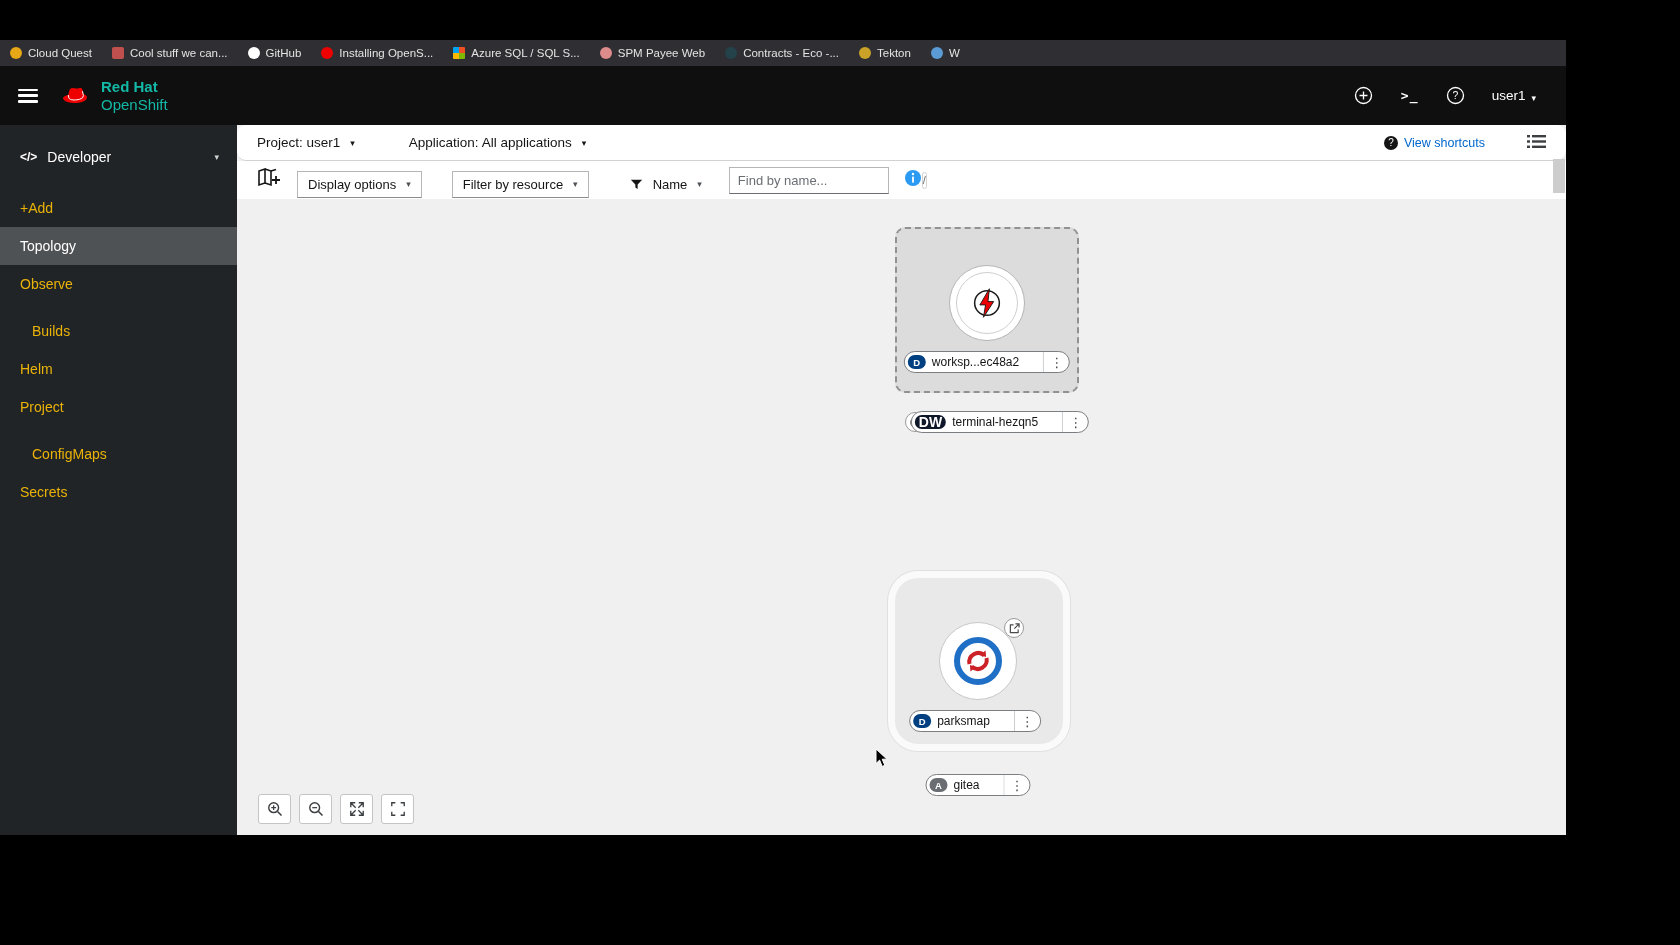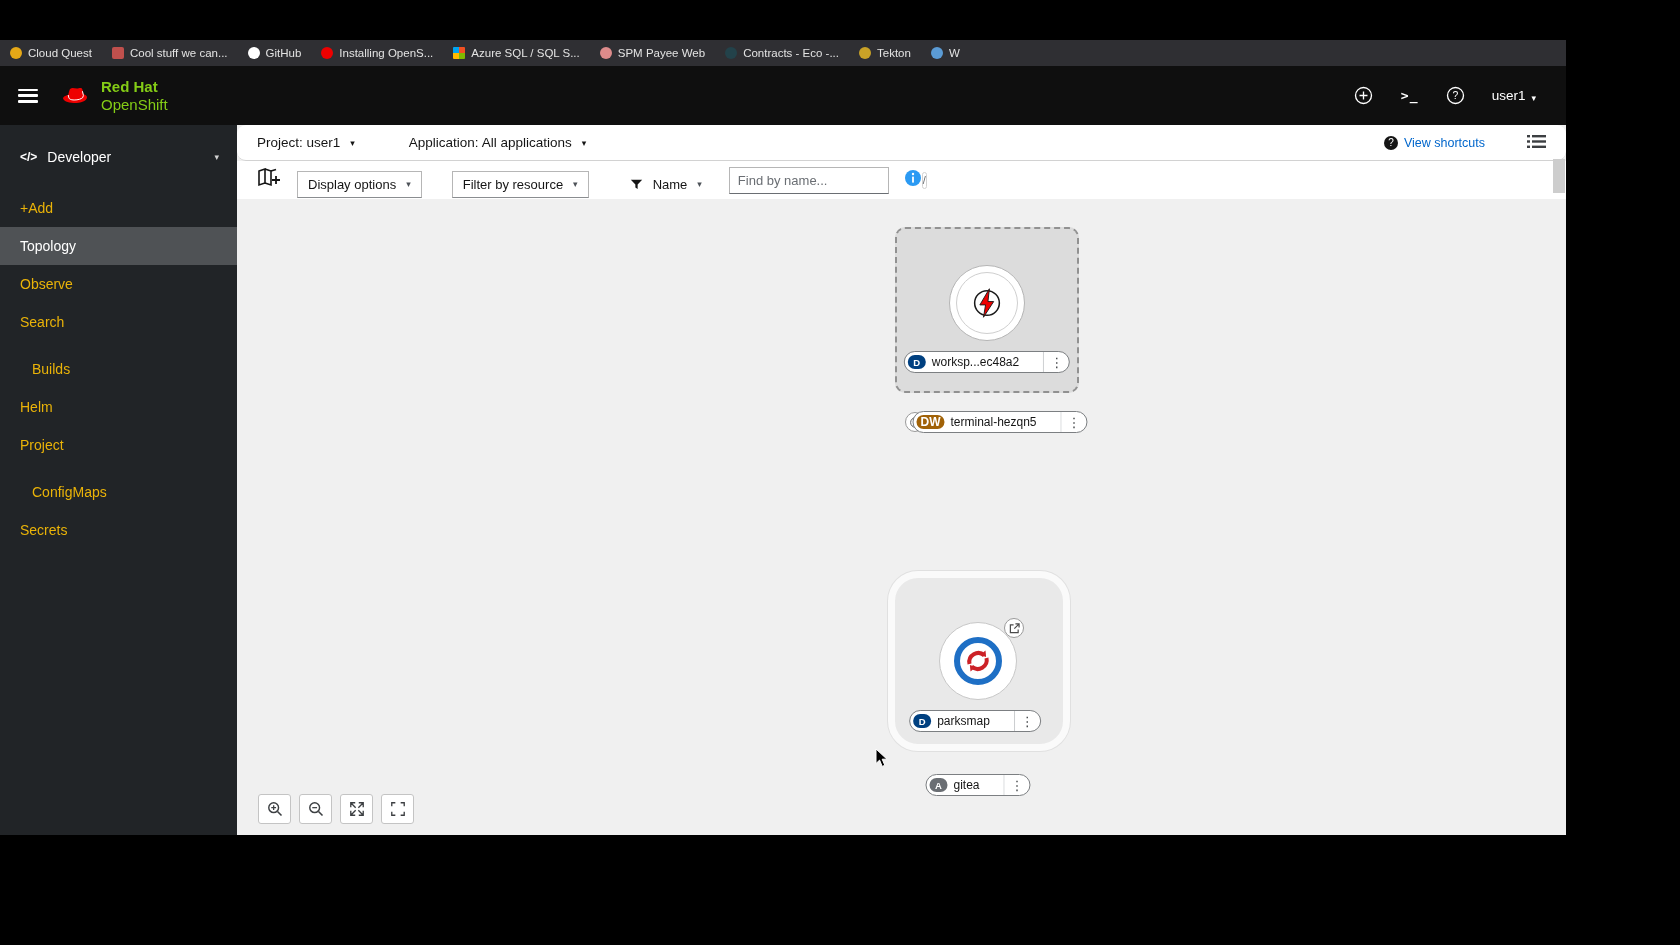--- a/index.html
+++ b/index.html
@@ -11,21 +11,21 @@
   .bm { display:flex; align-items:center; gap:6px; color:#e3e3e3; font-size:11.5px; white-space:nowrap; cursor:default; }
   .fav { width:12px; height:12px; border-radius:50%; flex:0 0 auto; }
   .fav.sq { border-radius:2px; }
   .fav.ms { background:conic-gradient(#f25022 0 90deg,#7fba00 90deg 180deg,#ffb900 180deg 270deg,#00a4ef 270deg 360deg); border-radius:1px; }
 
   
   .masthead { position:absolute; left:0; top:26px; width:100%; height:59px; background:#0f0f0f; display:flex; align-items:center; }
   .hamburger { width:20px; height:14px; margin-left:18px; display:flex; flex-direction:column; justify-content:space-between; cursor:pointer; }
   .hamburger span { display:block; height:2.5px; background:#fff; border-radius:1px; }
   .brand { display:flex; align-items:center; gap:9px; margin-left:22px; }
-  .brand-text { color:#84cc16; font-size:15px; line-height:1.15; }
+  .brand-text { color:#14b8a6; font-size:15px; line-height:1.15; }
   .brand-text b { display:block; }
   .mast-right { margin-left:auto; display:flex; align-items:center; gap:26px; margin-right:30px; color:#fff; }
   .mast-icon { width:20px; height:20px; display:flex; align-items:center; justify-content:center; cursor:pointer; }
   .term-glyph { font-family:"DejaVu Sans Mono", monospace; font-size:13px; font-weight:bold; color:#fff; letter-spacing:1px; }
   .user-menu { display:flex; align-items:flex-end; gap:6px; font-size:13.5px; cursor:pointer; }
   .caret { font-size:9px; color:inherit; }
 
   
   .app { position:absolute; left:0; top:85px; width:100%; height:710px; display:flex; }
 
@@ -59,21 +59,21 @@
 
   .ws-box { position:absolute; left:658px; top:27px; width:184px; height:166px; background:#dcdcdc; border:2px dashed #919191; border-radius:10px; }
   .node-circle { position:absolute; border-radius:50%; background:#fff; border:1px solid #b5b5b5; display:flex; align-items:center; justify-content:center; cursor:pointer; }
   .ws-circle { left:712px; top:65px; width:76px; height:76px; }
   .ws-circle::before { content:""; position:absolute; inset:6px; border:1px solid #cfcfcf; border-radius:50%; }
   .pm-circle { left:702px; top:422px; width:78px; height:78px; border-color:#c8c8c8; }
 
   .pill { position:absolute; height:22px; display:inline-flex; align-items:center; background:#fff; border:1px solid #7c7f82; border-radius:11px; padding-left:3px; font-size:12px; color:#151515; cursor:pointer; transform:translateX(-50%); white-space:nowrap; }
   .badge { min-width:18px; height:14px; border-radius:7px; color:#fff; font-size:9.5px; font-weight:bold; display:flex; align-items:center; justify-content:center; padding:0 4px; margin-right:6px; }
   .badge.d { background:#004080; }
-  .badge.dw { background:#a16207; font-size:12px;border-radius:7px; }
+  .badge.dw { background:#0f172a; font-size:14px;border-radius:7px; }
   .badge.a { background:#6a6e73; }
   .pill-text { padding-right:24px; }
   .kebab { border-left:1px solid #b8bbbe; align-self:stretch; display:flex; align-items:center; padding:0 6px; color:#3c3f42; font-size:13px; cursor:pointer; border-radius:0 11px 11px 0; }
 
   .decorator { position:absolute; width:20px; height:20px; border-radius:50%; background:#fff; border:1px solid #9a9a9a; display:flex; align-items:center; justify-content:center; cursor:pointer; }
 
   .app-group { position:absolute; left:651px; top:371px; width:182px; height:180px; background:#e9e9e9; border:7px solid #fafafa; border-radius:30px; box-shadow:0 0 0 1px #e0e0e0; }
 
   .zoom-controls { position:absolute; left:21px; top:594px; display:flex; gap:8px; }
   .zbtn { width:33px; height:30px; background:#fff; border:1px solid #c4c4c4; border-radius:3px; display:flex; align-items:center; justify-content:center; cursor:pointer; }
@@ -169,21 +169,20 @@
 
     <div class="sidebar">
       <div class="persp">
         <span class="code">&lt;/&gt;</span>
         <span>Developer</span>
         <span class="caret">▾</span>
       </div>
       <div class="nav-item">+Add</div>
       <div class="nav-item active">Topology</div>
       <div class="nav-item">Observe</div>
-      <div class="nav-item">Search</div>
       <div class="nav-item nav-gap">Builds</div>
       <div class="nav-item">Helm</div>
       <div class="nav-item">Project</div>
       <div class="nav-item nav-gap">ConfigMaps</div>
       <div class="nav-item">Secrets</div>
     </div>
 
     <div class="main">
 
       <div class="ctxbar">

